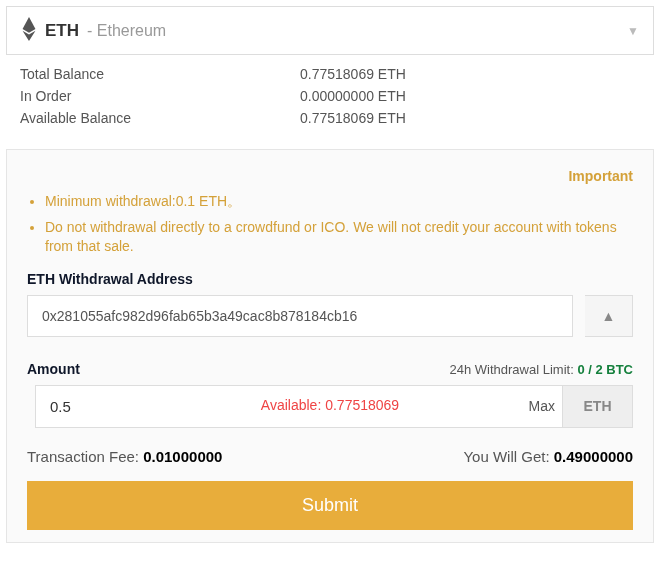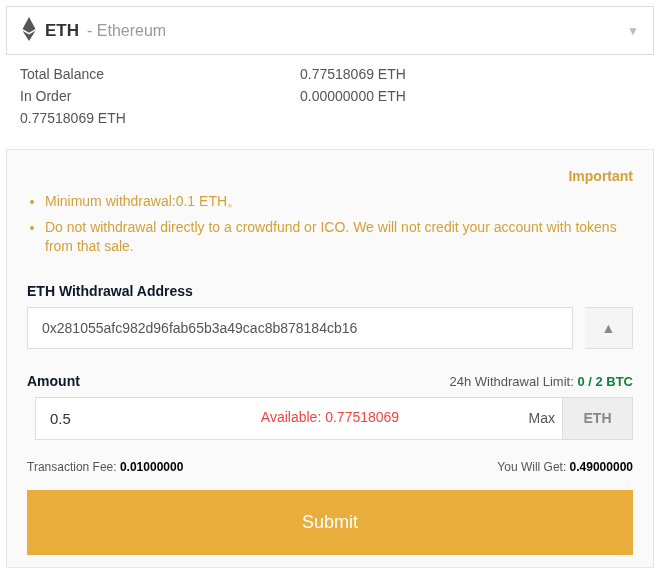--- a/index.html
+++ b/index.html
@@ -8,37 +8,37 @@
     .selector-left { display: flex; align-items: center; gap: 8px; }
     .eth-icon { width: 16px; height: 24px; }
     .sym { font-weight: bold; font-size: 17px; color: #333; }
     .name { color: #999; font-size: 16px; }
     .chevron { color: #bbb; font-size: 12px; }
     .balances { padding: 8px 14px 14px 14px; margin: 0 6px; }
     .bal-row { display: flex; padding: 3px 0; color: #555; }
     .bal-label { width: 280px; }
     .panel { margin: 6px; border: 1px solid #e5e5e5; background: #fafafa; padding: 18px 20px 12px 20px; }
     .important-title { color: #d4a139; font-weight: bold; margin-bottom: 8px; text-align: right; }
-    .bullets { list-style: disc; padding-left: 18px; color: #d4a139; margin-bottom: 26px; }
+    .bullets { list-style: disc; padding-left: 18px; color: #d4a139; margin-bottom: 14px; }
     .bullets li { margin-bottom: 6px; line-height: 1.4; }
     .field-label { font-weight: bold; color: #0f172a; margin-bottom: 8px; }
     .addr-row { display: flex; gap: 12px; margin-bottom: 24px; }
     .addr-input { flex: 1; border: 1px solid #ddd; background: #fff; padding: 12px 14px; font-size: 14px; color: #555; outline: none; font-family: inherit; }
     .addr-btn { width: 48px; border: 1px solid #ddd; border-left: none; background: #f5f5f5; display: flex; align-items: center; justify-content: center; cursor: pointer; color: #888; }
     .amount-header { display: flex; justify-content: space-between; align-items: baseline; margin-bottom: 8px; }
     .limit { font-size: 13px; color: #555; }
     .limit b { color: #15803d; }
     .amount-row { display: flex; margin-bottom: 20px; position: relative; padding-left: 8px; }
     .amount-input { flex: 1; border: 1px solid #ddd; background: #fff; padding: 12px 14px; font-size: 15px; color: #333; outline: none; font-family: inherit; }
     .avail-hint { position: absolute; left: 50%; transform: translateX(-50%); top: 50%; margin-top: -9px; color: #ef4444; font-size: 14px; pointer-events: none; }
     .max-btn { position: absolute; right: 78px; top: 50%; transform: translateY(-50%); color: #555; background: none; border: none; font-size: 14px; cursor: pointer; }
     .unit-box { width: 70px; border: 1px solid #ddd; border-left: none; background: #eee; display: flex; align-items: center; justify-content: center; color: #888; font-weight: bold; }
-    .fee-row { display: flex; justify-content: space-between; font-size: 12px; color: #555; margin-bottom: 16px; }
+    .fee-row { display: flex; justify-content: space-between; font-size: 15px; color: #555; margin-bottom: 16px; }
     .fee-row b { color: #000; }
-    .submit { width: 100%; background: #e8ad3b; color: #fff; border: none; padding: 22px; font-size: 18px; cursor: pointer; }
+    .submit { width: 100%; background: #e8ad3b; color: #fff; border: none; padding: 14px; font-size: 18px; cursor: pointer; }
   </style>
 </head>
 <body>
 
 <div class="selector">
   <div class="selector-left">
     <span>
       <svg class="eth-icon" viewBox="0 0 16 26">
           <path d="M8 0 L15 13 L8 17 L1 13 Z" fill="#555"></path>
           <path d="M8 19 L15 15 L8 26 L1 15 Z" fill="#555"></path>
@@ -53,20 +53,21 @@
 <div class="balances">
   <div class="bal-row">
     <span class="bal-label">Total Balance</span>
     <span>0.77518069 ETH</span>
   </div>
   <div class="bal-row">
     <span class="bal-label">In Order</span>
     <span>0.00000000 ETH</span>
   </div>
   <div class="bal-row">
+    <span class="bal-label">Available Balance</span>
     <span>0.77518069 ETH</span>
   </div>
 </div>
 
 <div class="panel">
   <div class="important-title">Important</div>
   <ul class="bullets">
     <li>Minimum withdrawal:0.1 ETH。</li>
     <li>Do not withdrawal directly to a crowdfund or ICO. We will not credit your account with tokens from that sale.</li>
   </ul>

